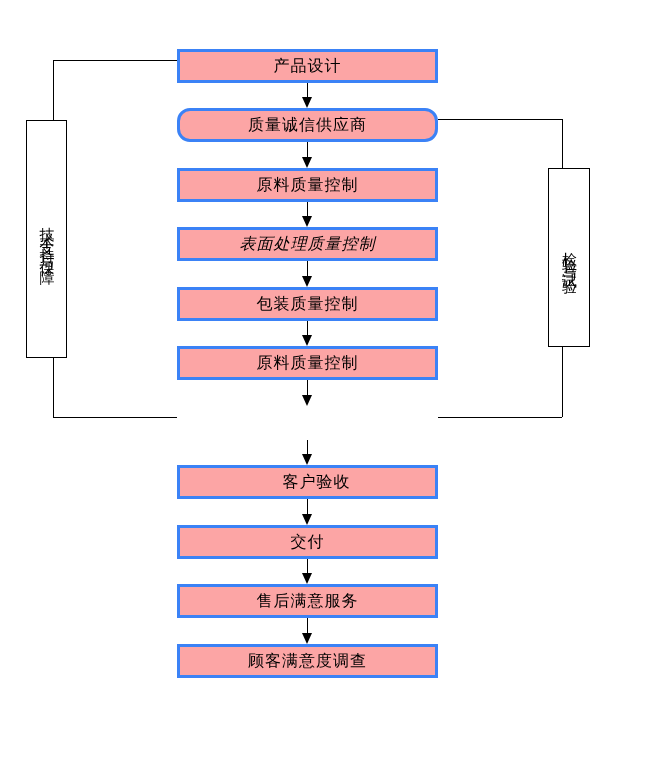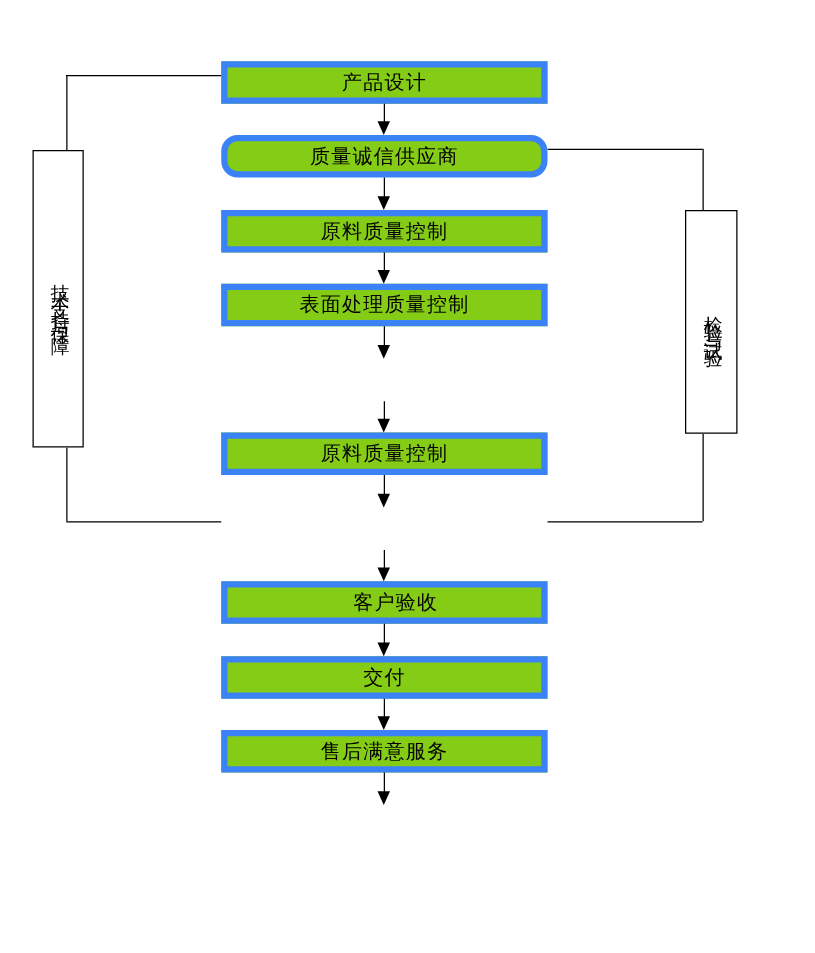--- a/index.html
+++ b/index.html
@@ -12,33 +12,33 @@
     color: #000000;
     overflow: hidden;
   }
   
   .step {
     position: absolute;
     left: 177px;
     width: 261px;
     height: 34px;
     box-sizing: border-box;
-    border: 5px solid #3b82f6;
-    background: #84cc16;
+    border: 3px solid #3b82f6;
+    background: #fca5a5;
     display: flex;
     align-items: center;
     justify-content: center;
     font-size: 16px;
     letter-spacing: 1px;
     white-space: nowrap;
   }
   .s0  { top: 49px; }
   .s1  { top: 108px; border-radius: 13px; }
   .s2  { top: 168px; text-align: right; }
-  .s3  { top: 227px; }
+  .s3  { top: 227px; font-style: italic; }
   .s4  { top: 287px; }
   .s5  { top: 346px; }
   .s6  { top: 406px; }
   .s7  { top: 465px; padding-left: 18px; }
   .s8  { top: 525px; }
   .s9  { top: 584px; }
   .s10 { top: 644px; }
   
   .arrow { position: absolute; left: 302px; width: 11px; }
   .a1  { top: 83px;  height: 25px; }
@@ -119,31 +119,37 @@
   </div>
   <div class="step s1">
     <span>质量诚信供应商</span>
   </div>
   <div class="step s2">
     <span>原料质量控制</span>
   </div>
   <div class="step s3">
     <span>表面处理质量控制</span>
   </div>
+  <div class="step s4">
+    <span>包装质量控制</span>
+  </div>
   <div class="step s5">
     <span>原料质量控制</span>
   </div>
   <div class="step s7">
     <span>客户验收</span>
   </div>
   <div class="step s8">
     <span>交付</span>
   </div>
   <div class="step s9">
     <span>售后满意服务</span>
+  </div>
+  <div class="step s10">
+    <span>顾客满意度调查</span>
   </div>
 
   <div class="arrow a1">
       <div class="shaft"></div>
       <div class="head"></div>
     </div>
   <div class="arrow a2">
       <div class="shaft"></div>
       <div class="head"></div>
     </div>

